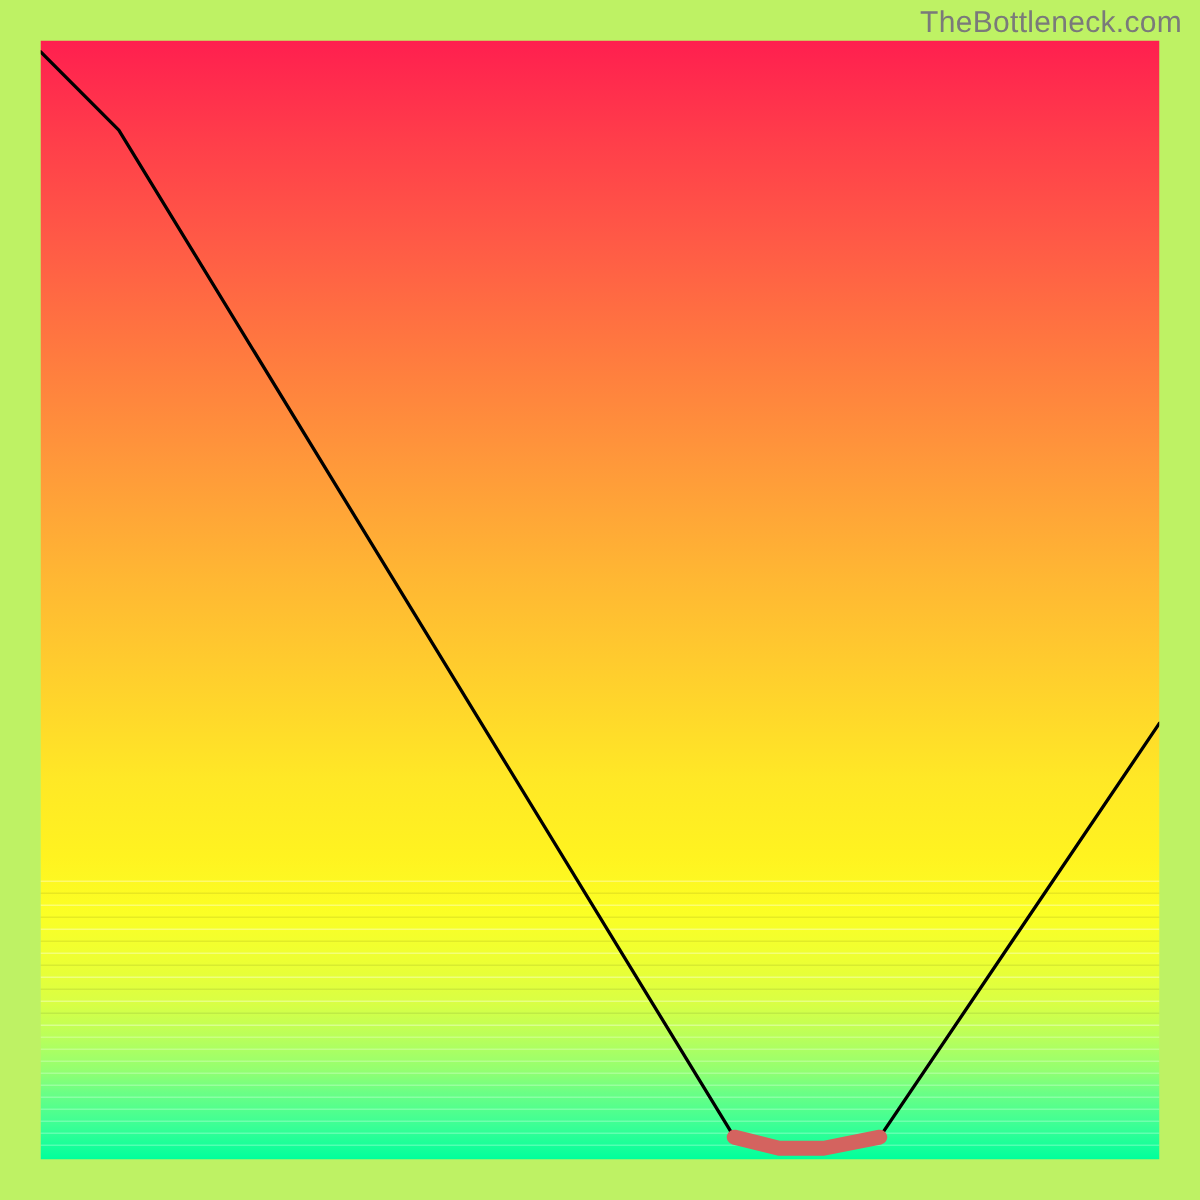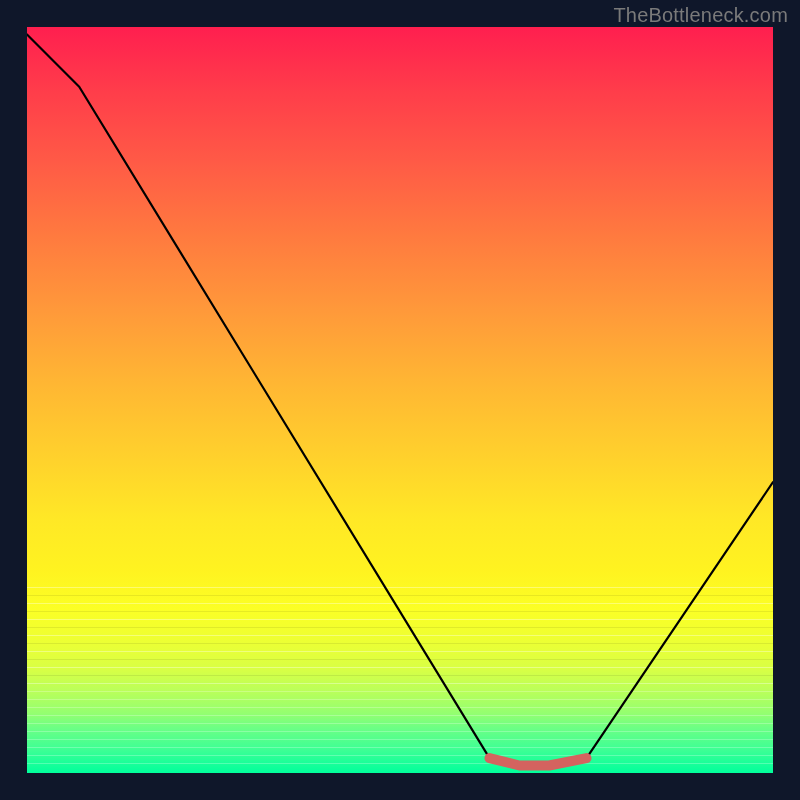--- a/index.html
+++ b/index.html
@@ -8,21 +8,21 @@
     width: 800px;
     height: 800px;
     background: #000;
     overflow: hidden;
     font-family: Arial, Helvetica, sans-serif;
   }
   .wrap {
     position: relative;
     width: 800px;
     height: 800px;
-    background: #0f172a;
+    background: #bef264;
   }
   .watermark {
     position: absolute;
     top: 4px;
     right: 12px;
     color: #7a7a7a;
     font-size: 20px;
     font-weight: 500;
     letter-spacing: 0.2px;
     z-index: 20;

